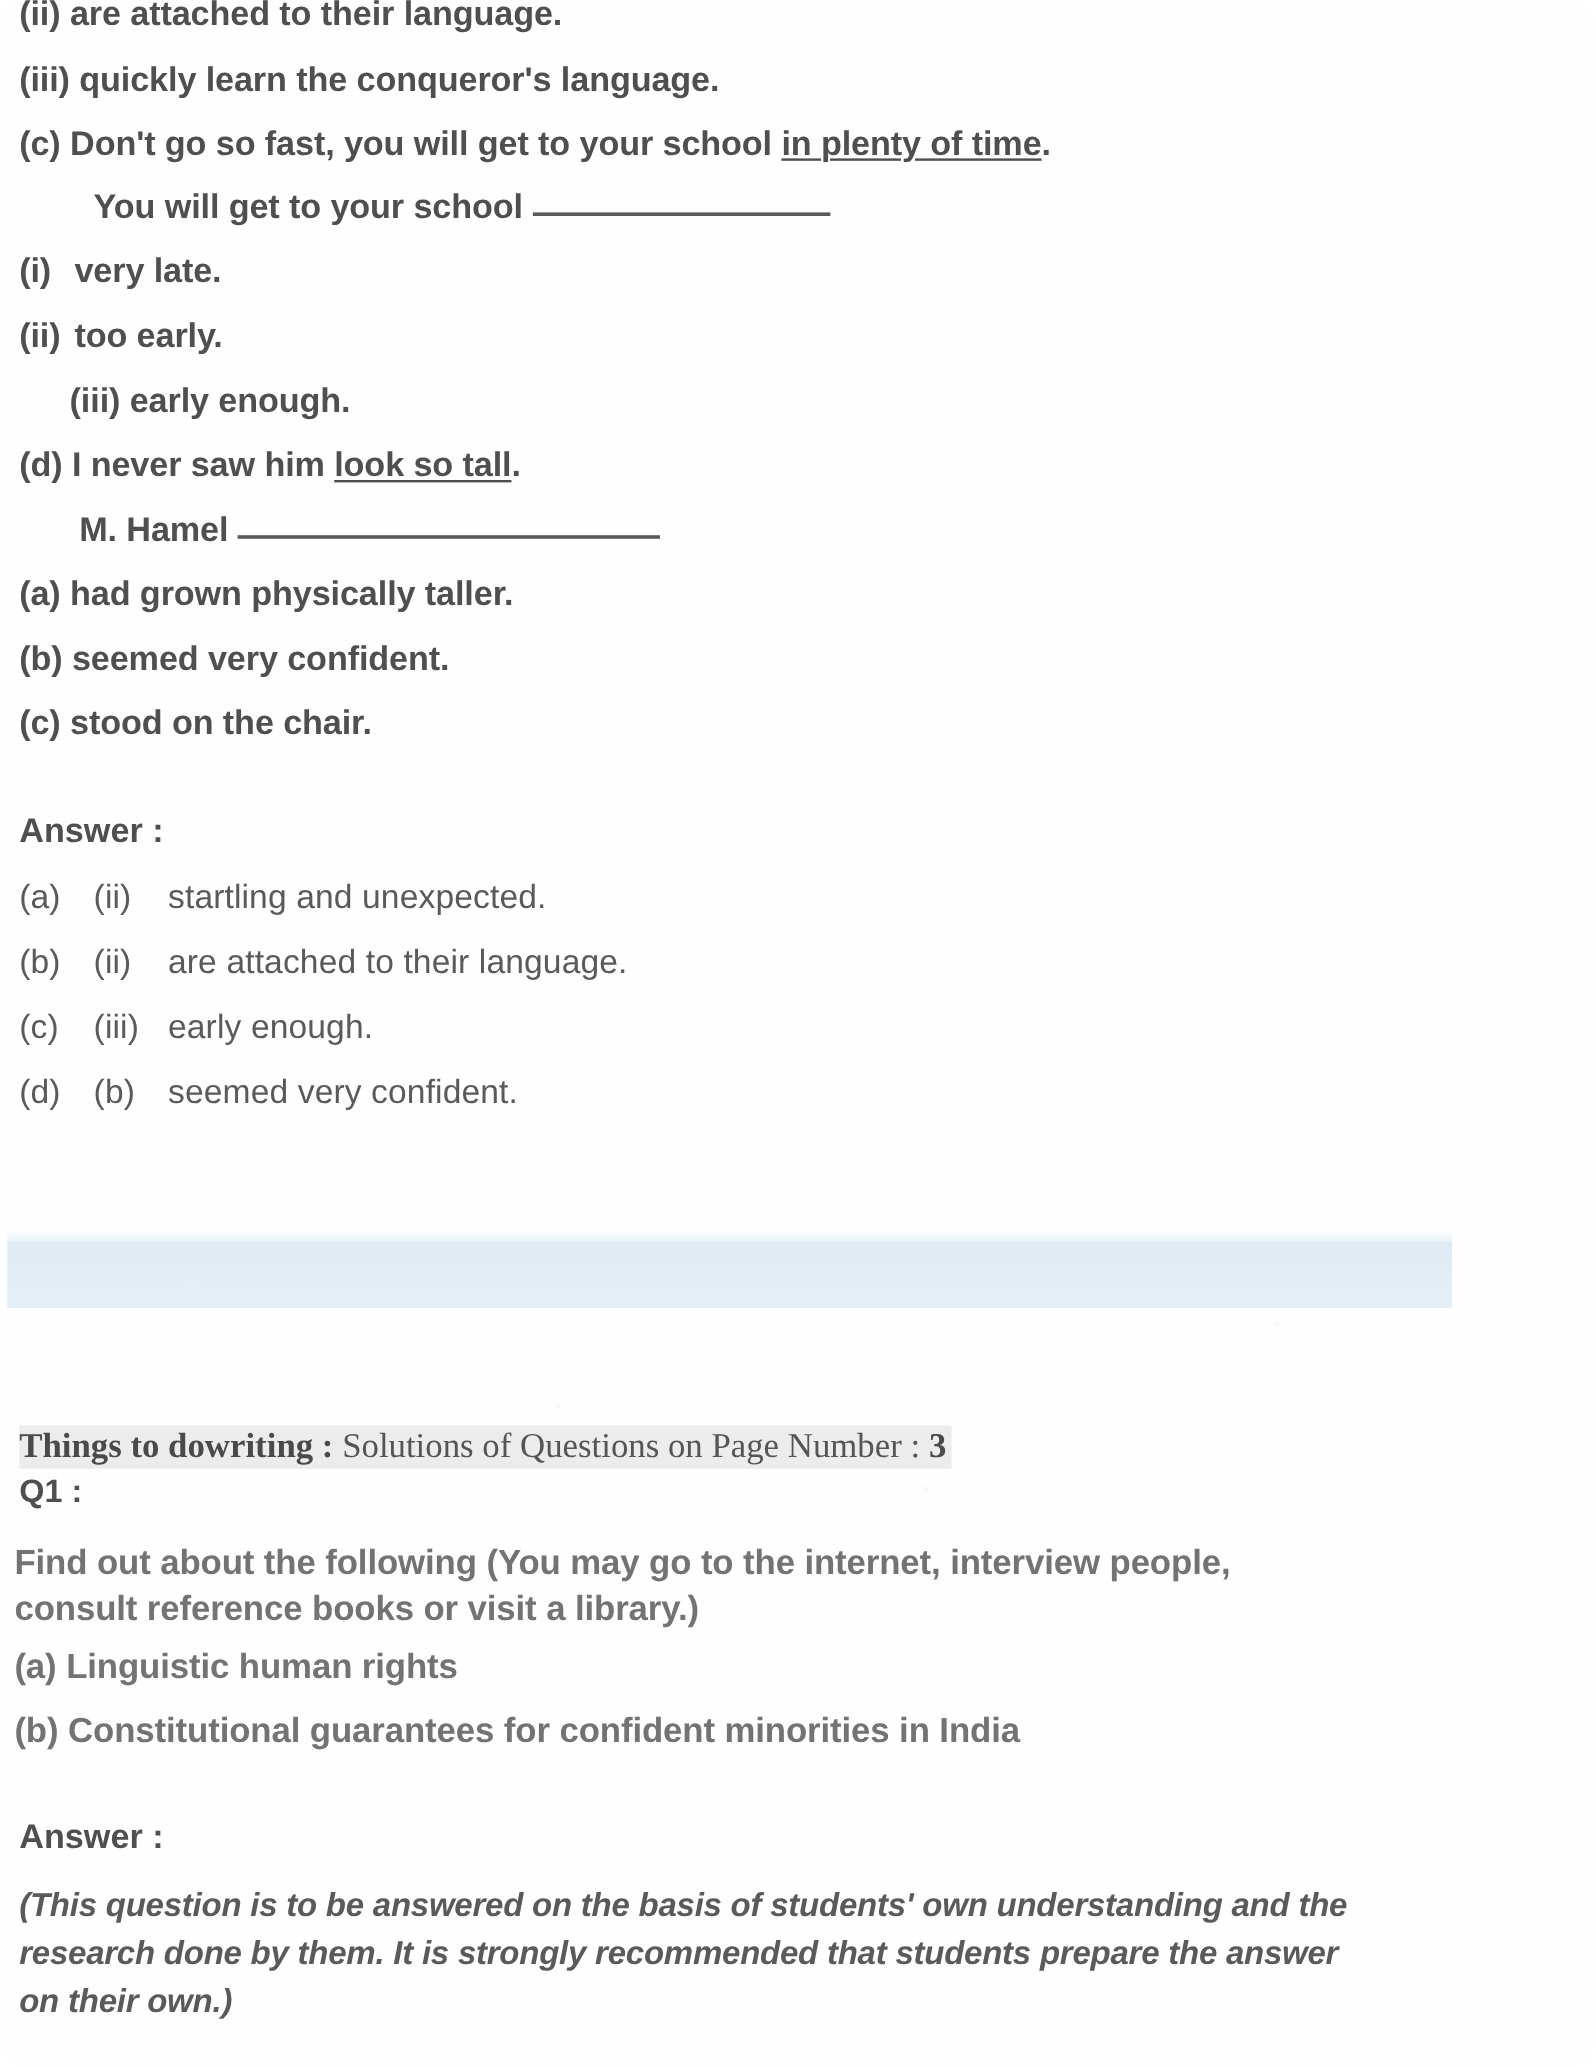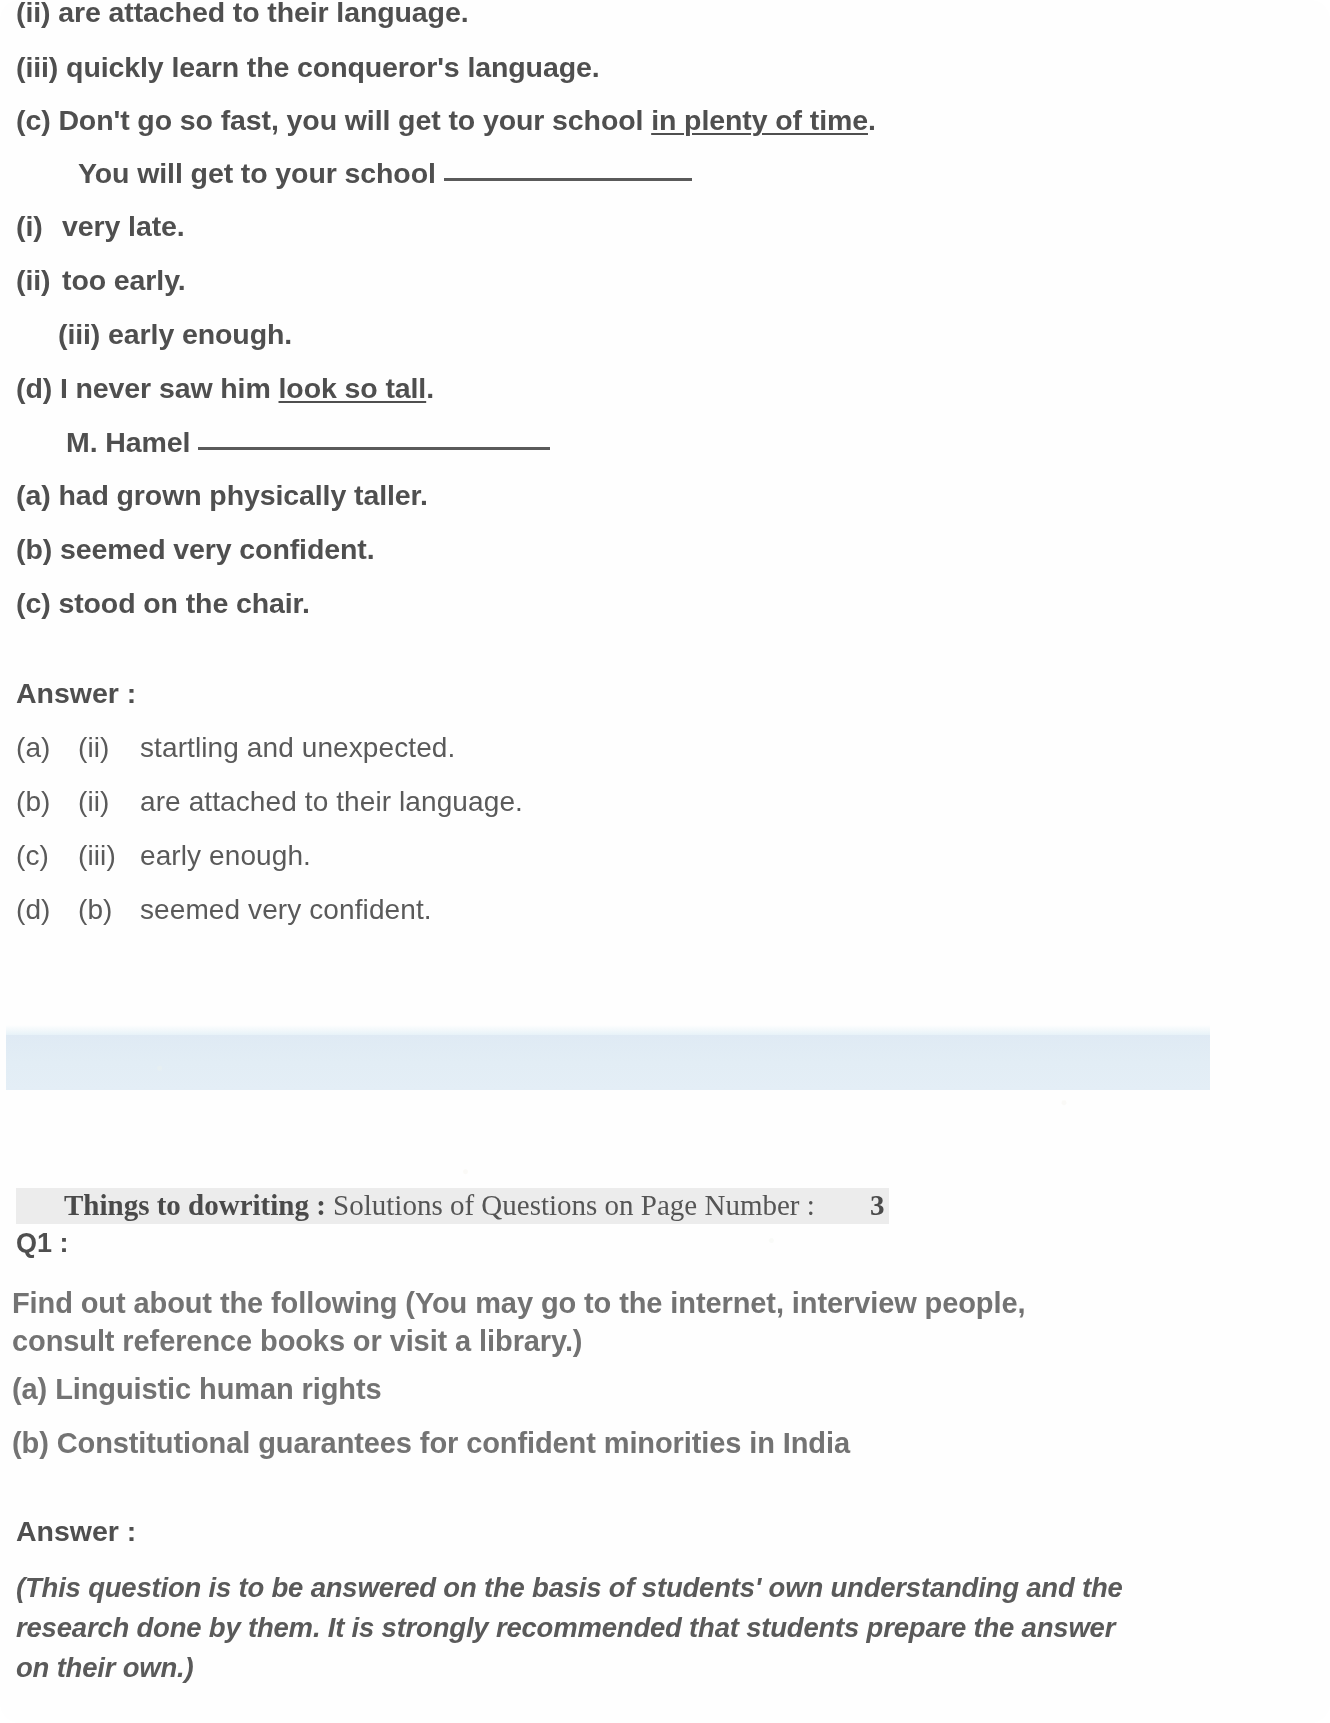--- a/index.html
+++ b/index.html
@@ -108,21 +108,20 @@
     font-family: "Liberation Serif", serif;
     font-size: 29px;
     color: #555555;
     white-space: nowrap;
     background: #ececec;
     padding: 1px 4px 2px 0;
   }
   .things-head b {
     font-weight: bold;
     color: #4a4a4a;
-    padding-left: 48px;
   }
 
   .q-label {
     position: absolute;
     left: 16px;
     top: 1228px;
     font-size: 27px;
     font-weight: bold;
     color: #4f4f4f;
     white-space: nowrap;

